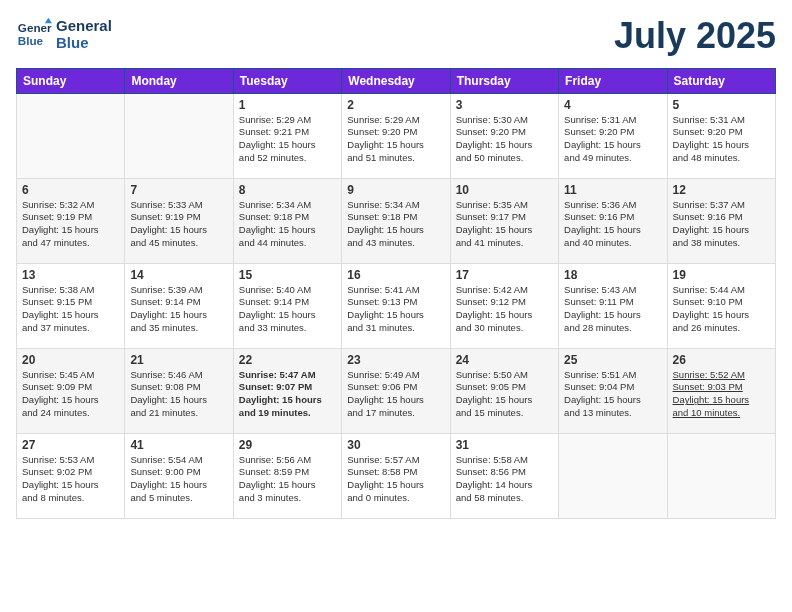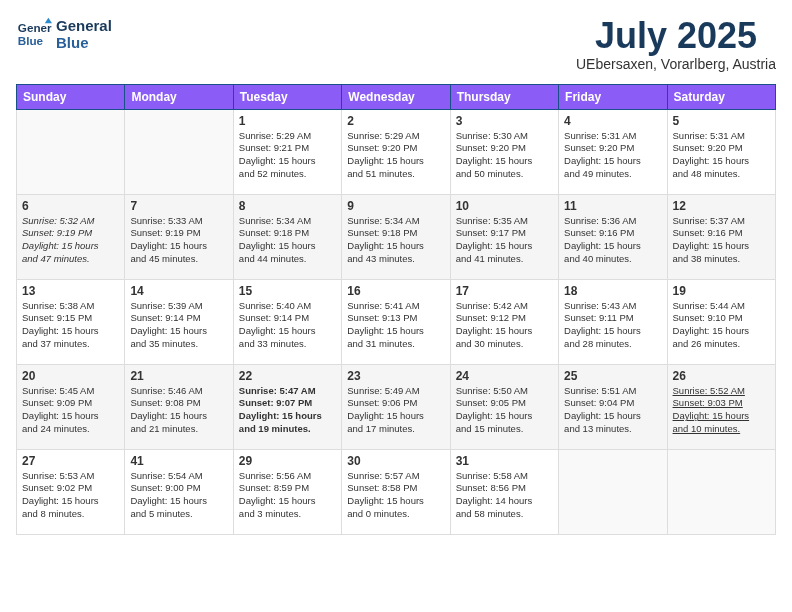--- a/index.html
+++ b/index.html
@@ -37,21 +37,21 @@
     .location {
       font-size: 14px;
       color: #333;
     }
     .calendar {
       width: 100%;
       border-collapse: collapse;
       border: 1px solid #ccc;
     }
     .calendar th {
-      background: #8b5cf6;
+      background: #6d28d9;
       color: #fff;
       font-size: 12px;
       font-weight: bold;
       padding: 5px 6px;
       text-align: left;
       border: 1px solid #1a5088;
     }
     .calendar td {
       width: calc(100% / 7);
       vertical-align: top;
@@ -90,21 +90,20 @@
       <text x="2" y="32" font-size="13" font-weight="bold" fill="#2a6099">Blue</text>
       <polygon points="32,8 40,8 36,2" fill="#2a8acd"></polygon>
     </svg>
     <div>
       <div style="font-size:15px;font-weight:bold;color:#1a3a5c;">General</div>
       <div style="font-size:15px;font-weight:bold;color:#2a6099;">Blue</div>
     </div>
   </div>
   <div class="title-area">
     <div class="month-title">July 2025</div>
-    <div class="location">UEbersaxen, Vorarlberg, Austria</div>
   </div>
 </div>
 
 <table class="calendar">
   <thead>
     <tr>
     <th>Sunday</th>
         <th>Monday</th>
         <th>Tuesday</th>
         <th>Wednesday</th>
@@ -149,21 +148,21 @@
           <span class="day-num">5</span>
           <div class="day-info" style="white-space: pre-line;">Sunrise: 5:31 AM
 Sunset: 9:20 PM
 Daylight: 15 hours
 and 48 minutes.</div>
         </td>
       </tr>
       <tr>
         <td>
           <span class="day-num">6</span>
-          <div class="day-info" style="white-space: pre-line; font-style: italic;">Sunrise: 5:32 AM
+          <div class="day-info" style="white-space: pre-line;">Sunrise: 5:32 AM
 Sunset: 9:19 PM
 Daylight: 15 hours
 and 47 minutes.</div>
         </td>
         <td>
           <span class="day-num">7</span>
           <div class="day-info" style="white-space: pre-line;">Sunrise: 5:33 AM
 Sunset: 9:19 PM
 Daylight: 15 hours
 and 45 minutes.</div>

